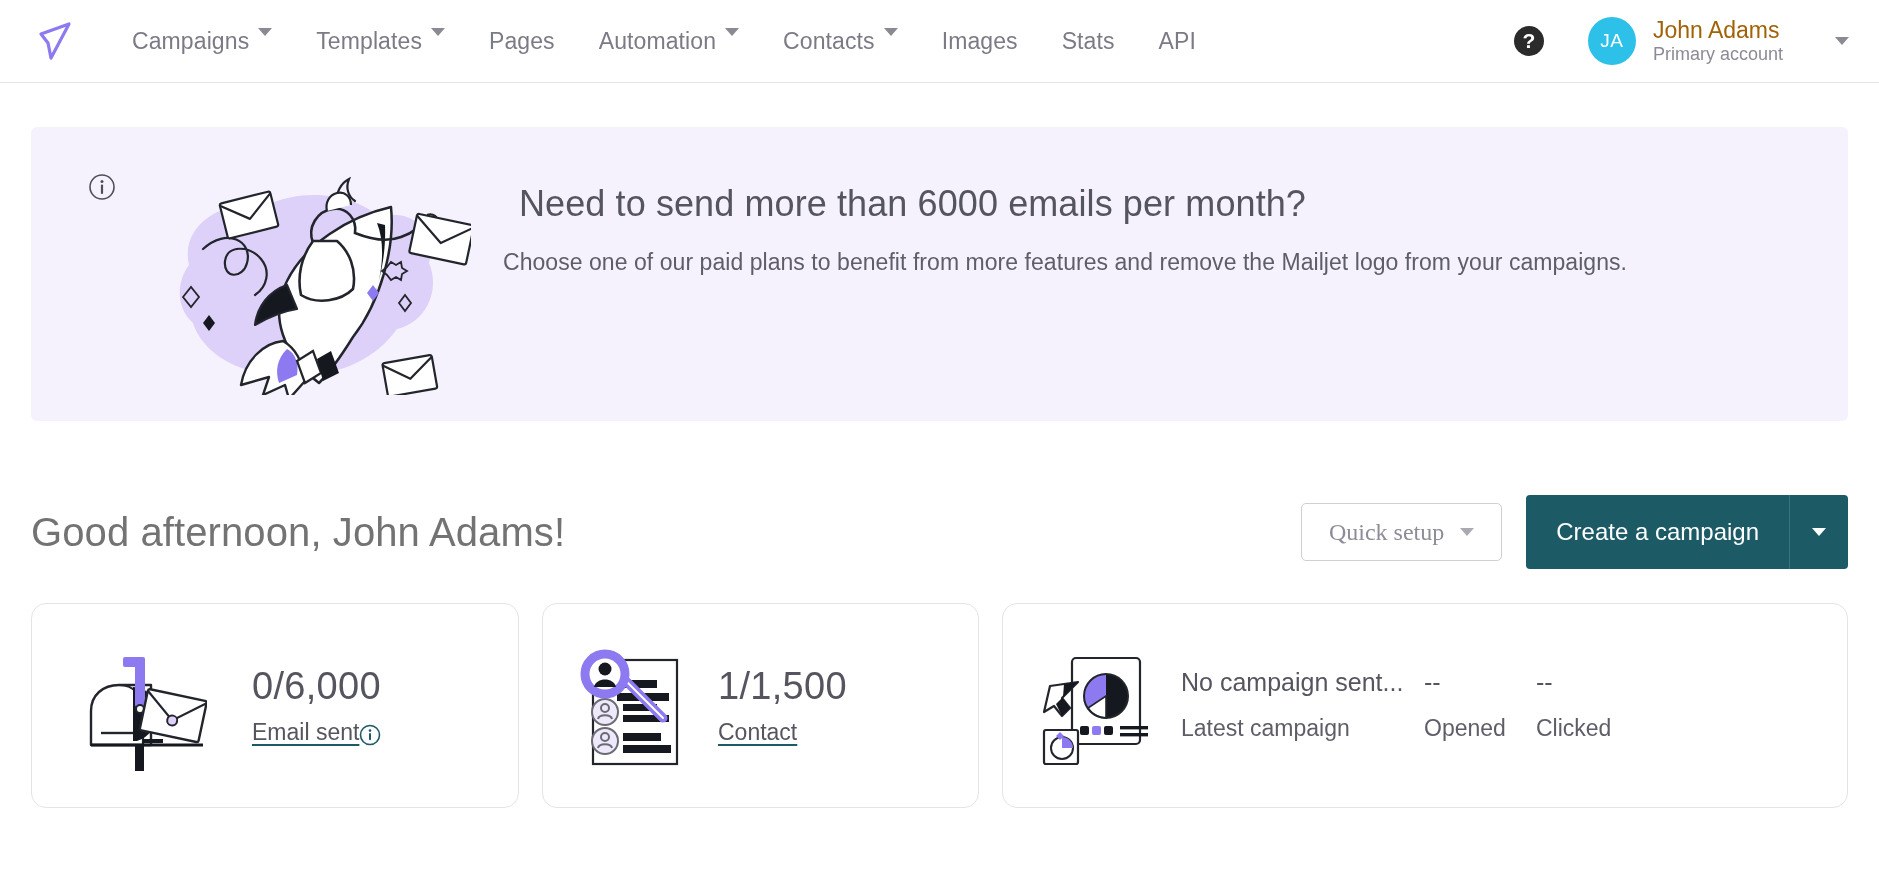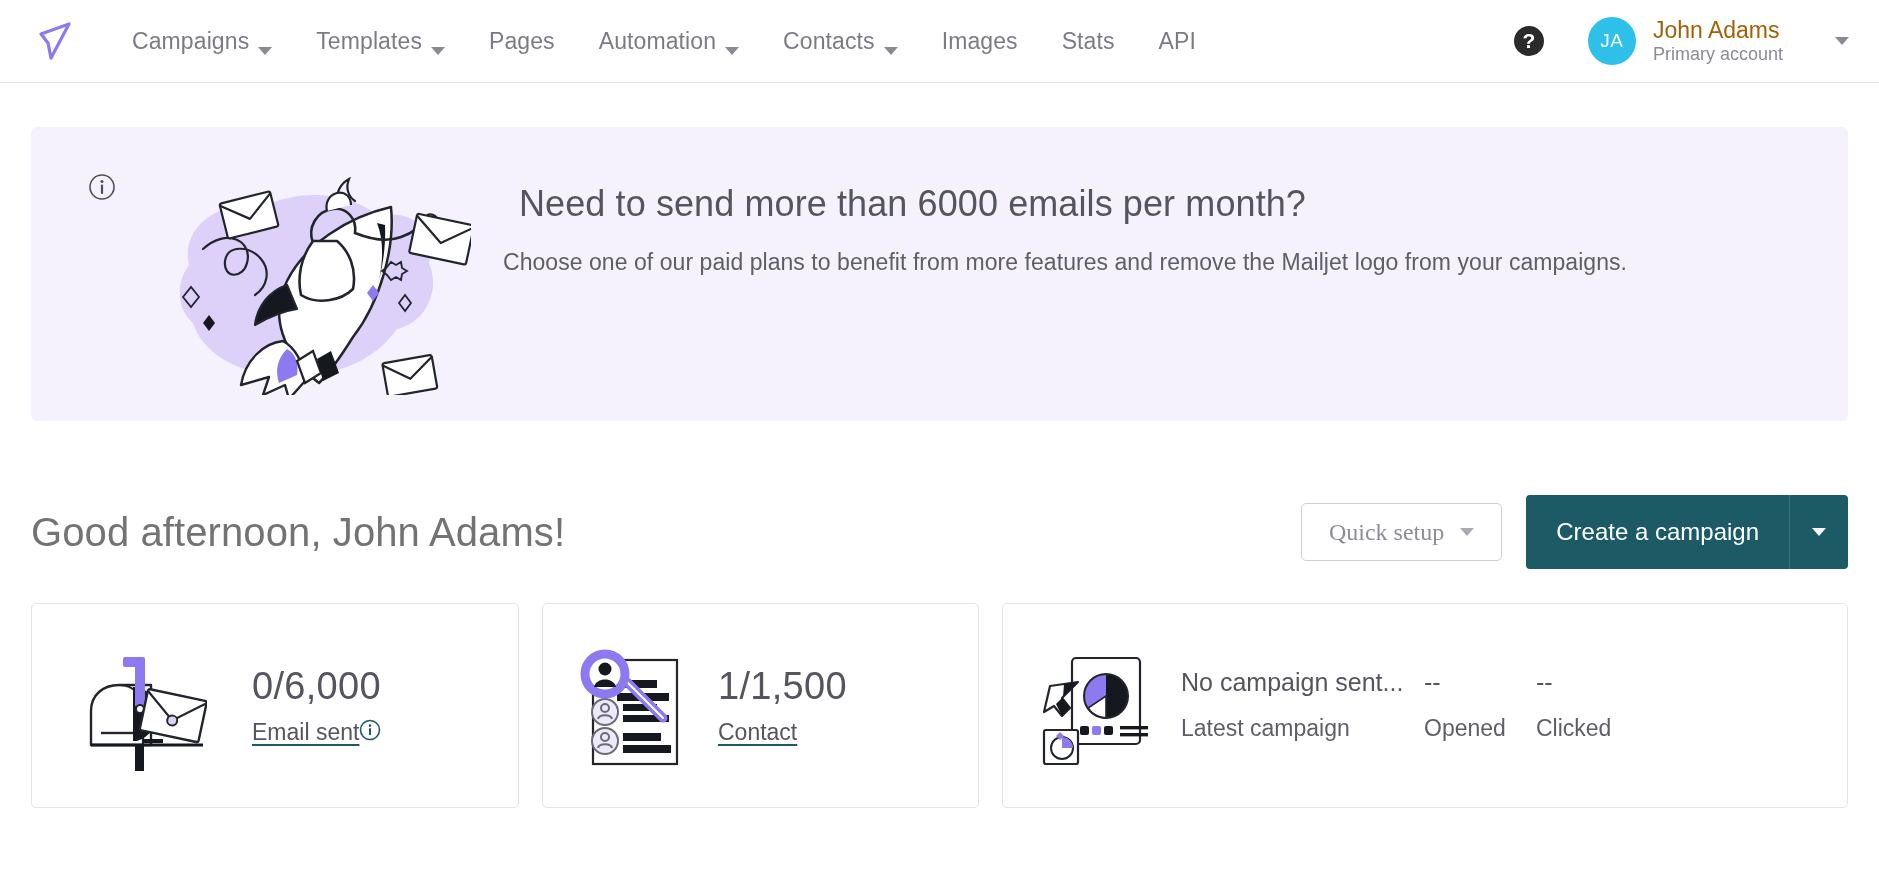--- a/index.html
+++ b/index.html
@@ -34,21 +34,21 @@
     align-items: center;
     justify-content: center;
   }
   .nav-items {
     display: flex;
     align-items: center;
     gap: 0px;
   }
   .nav-item {
     display: flex;
-    align-items: flex-end;
+    align-items: flex-start;
     gap: 9px;
     padding: 10px 22px;
     font-size: 23px;
     color: #7b7b86;
     cursor: pointer;
     white-space: nowrap;
     letter-spacing: 0.1px;
   }
   .caret {
     width: 0;
@@ -240,21 +240,21 @@
   .split-caret .caret { border-top-color: #fff; }
 
   
   .cards {
     margin-top: 34px;
     display: flex;
     gap: 23px;
   }
   .card {
     border: 1px solid #e4e4e7;
-    border-radius: 5px;
+    border-radius: 15px;
     height: 205px;
     box-sizing: border-box;
     display: flex;
     align-items: center;
     background: #fff;
   }
   .card-1 { width: 488px; }
   .card-2 { width: 437px; }
   .card-3 { flex: 1; }
   .card-art {
@@ -271,21 +271,21 @@
     letter-spacing: 0.3px;
   }
   .card-link {
     font-size: 23px;
     color: #55555f;
     text-decoration: underline;
     text-decoration-color: #1c5a66;
     text-underline-offset: 4px;
     cursor: pointer;
     display: inline-flex;
-    align-items: flex-start;
+    align-items: flex-end;
     gap: 0;
     margin-top: 10px;
   }
   .info-circle {
     width: 22px;
     height: 22px;
     flex: none;
   }
   .stat-grid {
     display: flex;

